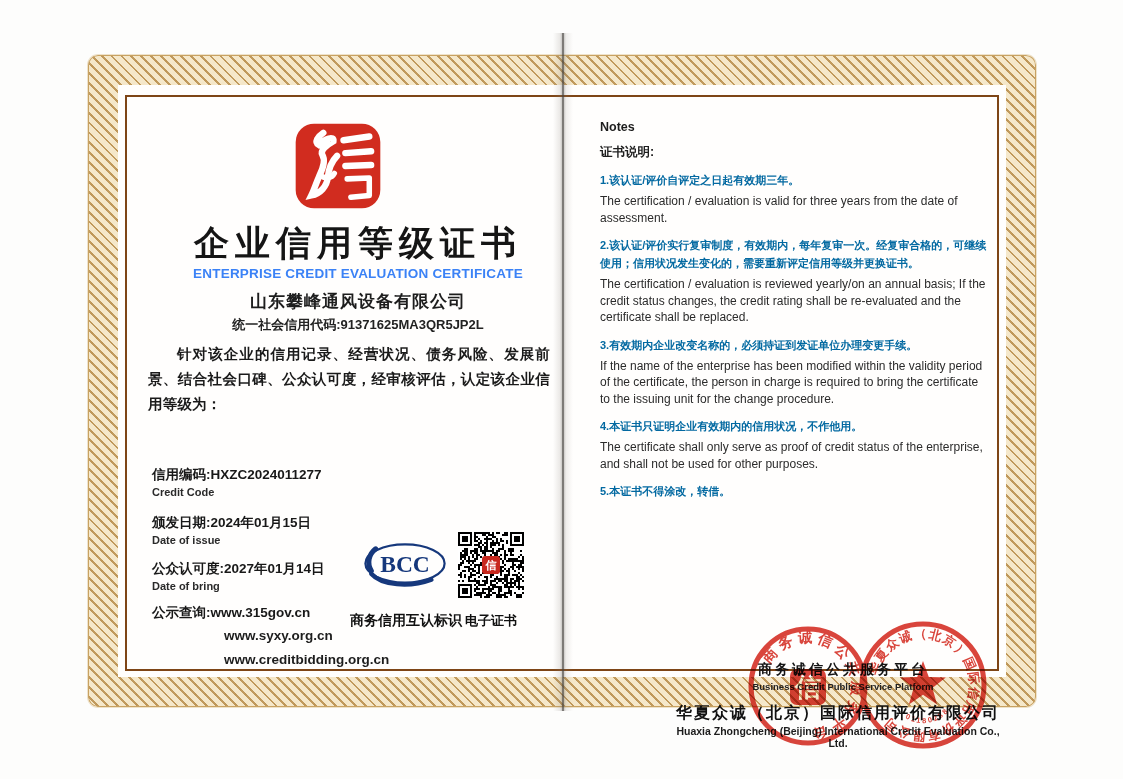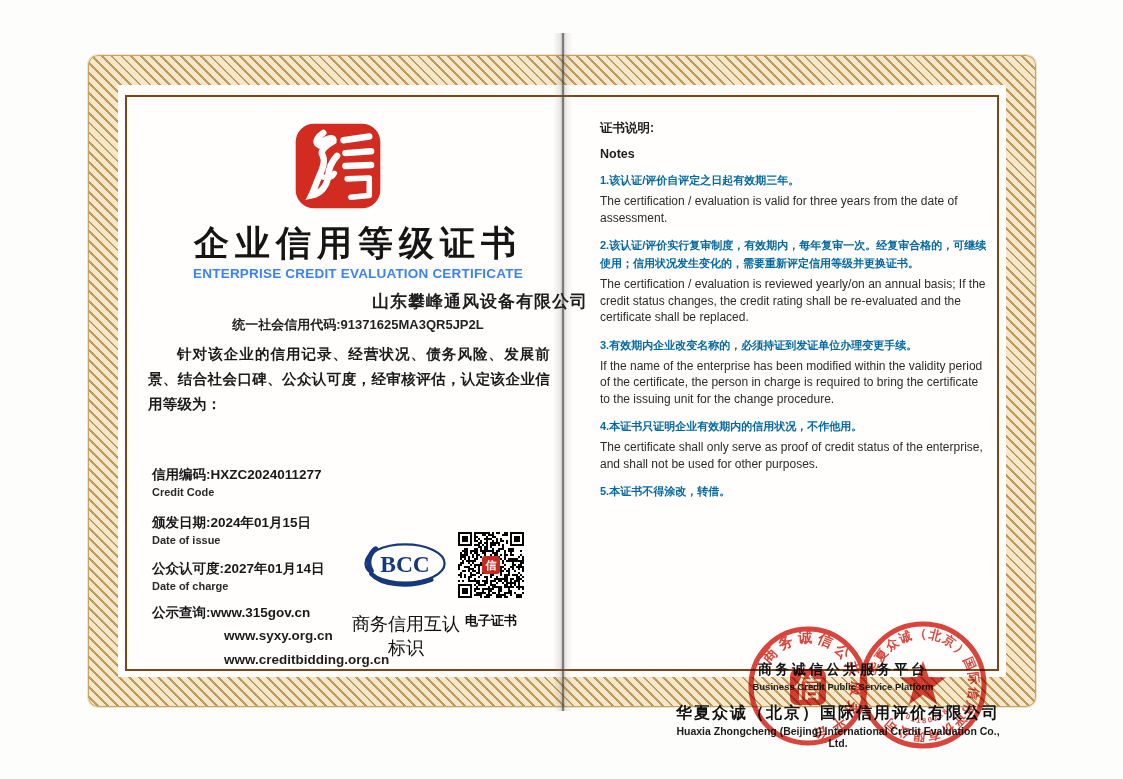--- a/index.html
+++ b/index.html
@@ -23,31 +23,31 @@
 
   .page{position:absolute;top:98px;height:575px;}
   .page-left{left:128px;width:460px;}
   .page-right{left:598px;width:394px;}
 
   
   .logo-cn{position:absolute;left:164px;top:22px;width:92px;height:92px;}
   .title-cn{position:absolute;left:0;top:122px;width:100%;text-align:center;
     font-family:"Liberation Serif","DejaVu Serif",serif;font-weight:700;font-size:35px;letter-spacing:6px;color:#151515;}
   .title-en{position:absolute;left:0;top:168px;width:100%;text-align:center;font-weight:700;font-size:13.5px;letter-spacing:.2px;color:#3b82f6;}
-  .company{position:absolute;left:0;top:192px;width:100%;text-align:right;font-weight:700;font-size:17px;letter-spacing:1px;}
+  .company{position:absolute;left:0;top:192px;width:100%;text-align:center;font-weight:700;font-size:17px;letter-spacing:1px;}
   .uscc{position:absolute;left:0;top:218px;width:100%;text-align:center;font-weight:700;font-size:13px;color:#222;}
   .para{position:absolute;left:20px;top:244px;width:402px;font-weight:700;font-size:14.5px;line-height:25px;text-indent:2em;letter-spacing:.2px;color:#1a1a1a;text-align:justify;}
   .rating{position:absolute;left:0;top:300px;width:100%;text-align:center;
     font-family:"Liberation Serif","DejaVu Serif",serif;font-weight:700;font-size:52px;color:#d02020;letter-spacing:36px;text-indent:36px;}
   .kv{position:absolute;left:24px;font-weight:700;font-size:13.5px;color:#181818;}
   .kv-sub{position:absolute;left:24px;font-weight:700;font-size:11px;color:#2a2a2a;}
   .q1{top:506px;} .q2{position:absolute;left:96px;top:530px;font-weight:700;font-size:13.5px;}
   .q3{position:absolute;left:96px;top:554px;font-weight:700;font-size:13.5px;}
   .bcc{position:absolute;left:233px;top:438px;width:88px;height:58px;}
-  .bcc-cap{position:absolute;left:218px;top:514px;width:120px;text-align:center;font-weight:400;font-size:18px;color:#16387c;}
+  .bcc-cap{position:absolute;left:218px;top:514px;width:120px;text-align:center;font-weight:700;font-size:14px;color:#16387c;}
   .qr{position:absolute;left:330px;top:434px;width:66px;height:66px;background:#fff;}
   .qr svg{display:block;}
   .qr-logo{position:absolute;left:24px;top:24px;width:18px;height:18px;background:#c8281e;border-radius:3px;
     display:flex;align-items:center;justify-content:center;color:#fff;font-size:11px;font-weight:700;}
   .qr-cap{position:absolute;left:330px;top:514px;width:66px;text-align:center;font-weight:700;font-size:13px;color:#101010;}
 
   
   .notes{position:absolute;left:2px;top:22px;width:390px;}
   .nt{font-weight:700;font-size:12.5px;margin:0 0 10px 0;}
   .note-cn{font-weight:700;font-size:11px;line-height:18px;margin:10px 0 4px 0;color:#0369a1;}
@@ -93,21 +93,21 @@
     <div class="uscc">统一社会信用代码:91371625MA3QR5JP2L</div>
     <div class="para">针对该企业的信用记录、经营状况、债务风险、发展前景、结合社会口碑、公众认可度，经审核评估，认定该企业信用等级为：</div>
 
     <div class="kv" style="top:368px">信用编码:HXZC2024011277</div>
     <div class="kv-sub" style="top:388px">Credit Code</div>
 
     <div class="kv" style="top:416px">颁发日期:2024年01月15日</div>
     <div class="kv-sub" style="top:436px">Date of issue</div>
 
     <div class="kv" style="top:462px">公众认可度:2027年01月14日</div>
-    <div class="kv-sub" style="top:482px">Date of charge</div>
+    <div class="kv-sub" style="top:482px">Date of bring</div>
 
     <div class="kv q1">公示查询:www.315gov.cn</div>
     <div class="q2">www.syxy.org.cn</div>
     <div class="q3">www.creditbidding.org.cn</div>
 
     <svg class="bcc" viewBox="0 0 120 76">
       <ellipse cx="60" cy="36" rx="54" ry="26" fill="none" stroke="#16387c" stroke-width="3"></ellipse>
       <path d="M14 50 C28 66 66 69 96 58" fill="none" stroke="#16387c" stroke-width="6" stroke-linecap="round"></path>
       <path d="M20 16 C10 24 8 36 14 46" fill="none" stroke="#16387c" stroke-width="7" stroke-linecap="round"></path>
       <text x="60" y="47" text-anchor="middle" font-family="Liberation Serif, DejaVu Serif, serif" font-size="32" font-weight="bold" fill="#16387c">BCC</text>
@@ -575,22 +575,22 @@
           <rect x="1" y="27" width="5" height="5" fill="#fff"></rect>
           <rect x="2" y="28" width="3" height="3" fill="#000"></rect>
         </svg>
       <div class="qr-logo">信</div>
     </div>
     <div class="qr-cap">电子证书</div>
   </div>
 
   <div class="page page-right">
     <div class="notes">
+      <div class="nt">Notes</div>
       <div class="nt">证书说明:</div>
-      <div class="nt">Notes</div>
 
       <div class="note-cn">1.该认证/评价自评定之日起有效期三年。</div>
       <div class="note-en">The certification / evaluation is valid for three years from the date of assessment.</div>
 
       <div class="note-cn">2.该认证/评价实行复审制度，有效期内，每年复审一次。经复审合格的，可继续使用；信用状况发生变化的，需要重新评定信用等级并更换证书。</div>
       <div class="note-en">The certification / evaluation is reviewed yearly/on an annual basis; If the credit status changes, the credit rating shall be re-evaluated and the certificate shall be replaced.</div>
 
       <div class="note-cn">3.有效期内企业改变名称的，必须持证到发证单位办理变更手续。</div>
       <div class="note-en">If the name of the enterprise has been modified within the validity period of the certificate, the person in charge is required to bring the certificate to the issuing unit for the change procedure.</div>
 

